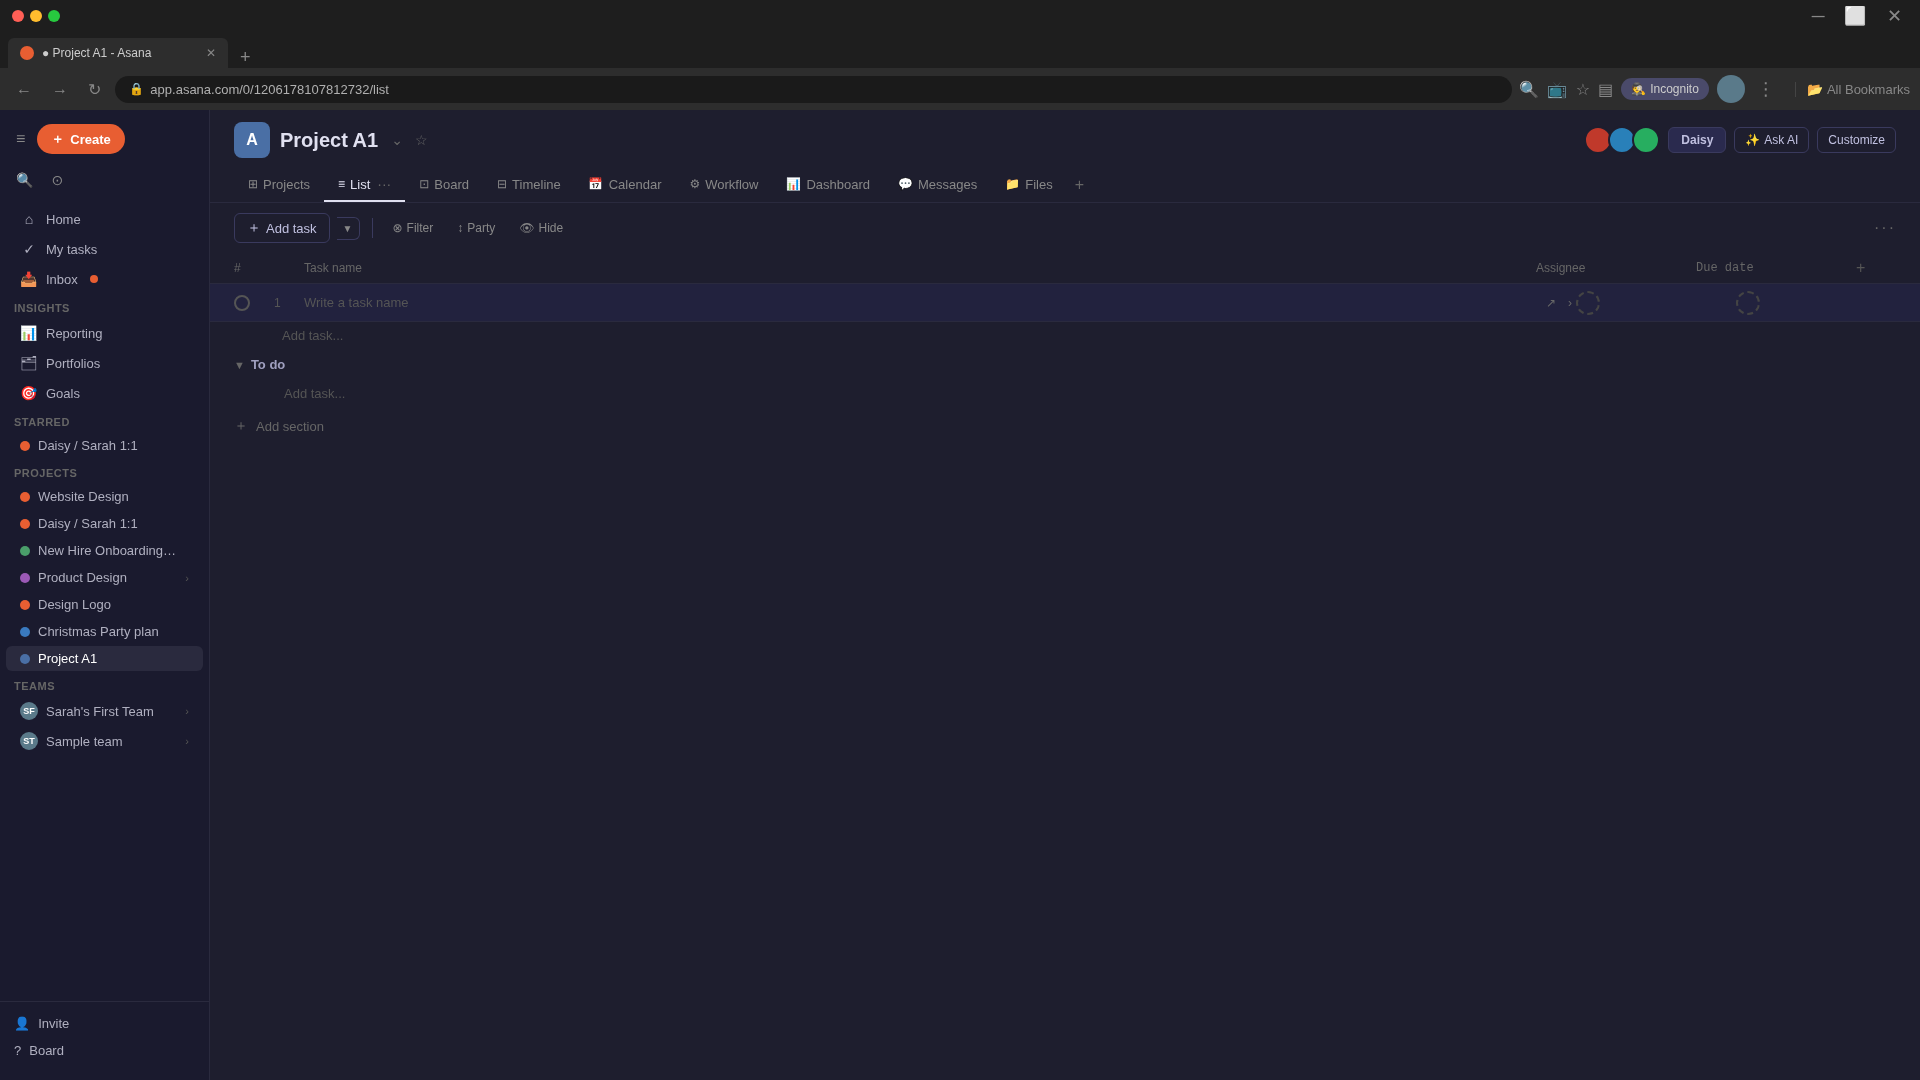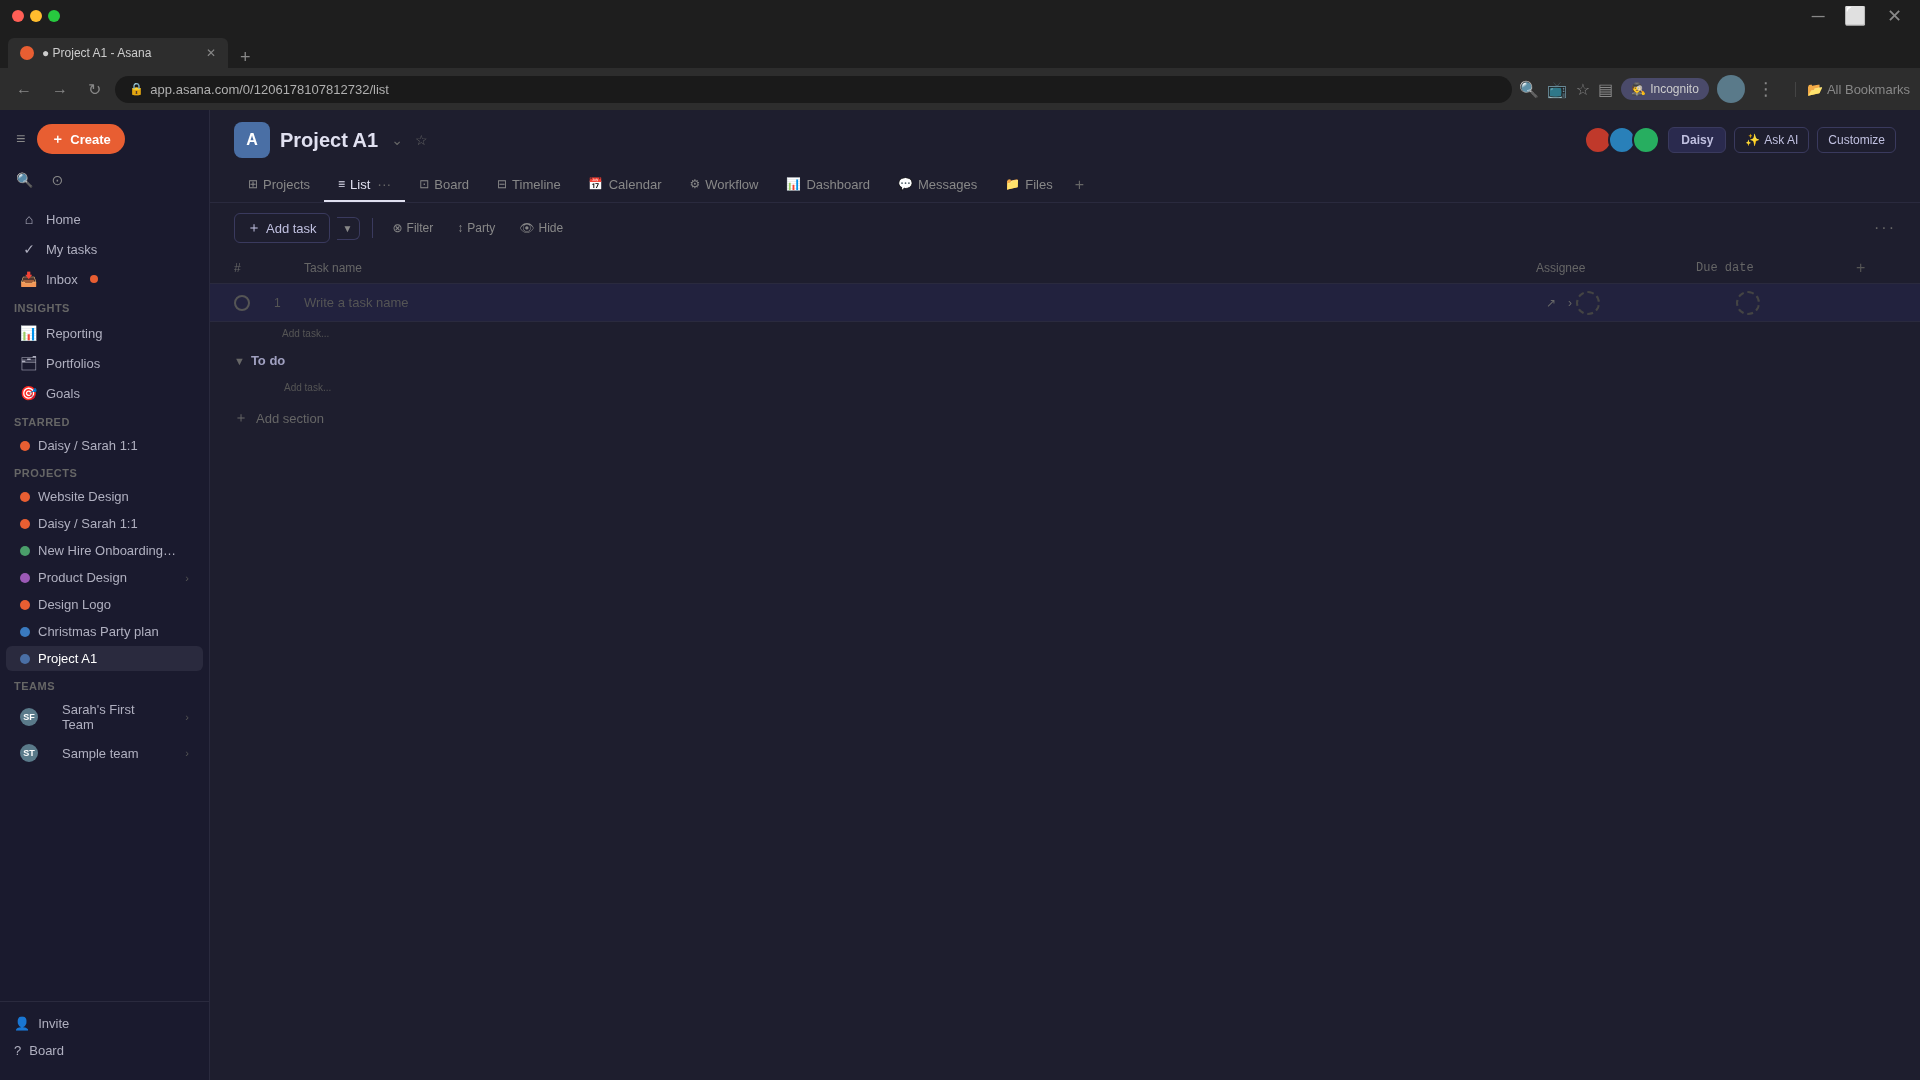--- a/index.html
+++ b/index.html
@@ -29,21 +29,21 @@
     .sidebar-nav-item { display: flex; align-items: center; gap: 8px; padding: 6px 14px; color: #b0b0c0; cursor: pointer; border-radius: 6px; margin: 1px 6px; font-size: 13px; }
     .sidebar-nav-item .nav-icon { font-size: 14px; width: 18px; text-align: center; }
 
     .sidebar-section-title { padding: 8px 14px 4px; font-size: 11px; font-weight: 700; color: #666; text-transform: uppercase; letter-spacing: 0.5px; }
 
     .sidebar-project-item { display: flex; align-items: center; gap: 8px; padding: 5px 14px; color: #b0b0c0; cursor: pointer; border-radius: 6px; margin: 1px 6px; font-size: 13px; }
     .sidebar-project-item.active { background: #2a2a3e; color: #fff; }
     .project-dot { width: 10px; height: 10px; border-radius: 50%; flex-shrink: 0; }
     .project-arrow { margin-left: auto; color: #555; font-size: 11px; }
 
-    .sidebar-team-item { display: flex; align-items: center; gap: 24px; padding: 5px 14px; color: #b0b0c0; cursor: pointer; border-radius: 6px; margin: 1px 6px; font-size: 13px; }
+    .sidebar-team-item { display: flex; align-items: center; gap: 8px; padding: 5px 14px; color: #b0b0c0; cursor: pointer; border-radius: 6px; margin: 1px 6px; font-size: 13px; }
     .team-avatar { width: 18px; height: 18px; border-radius: 50%; background: #5a7a8a; display: flex; align-items: center; justify-content: center; font-size: 9px; color: white; font-weight: bold; flex-shrink: 0; }
     .team-arrow { margin-left: auto; color: #555; font-size: 11px; }
 
     .sidebar-bottom { margin-top: auto; border-top: 1px solid #2a2a3e; padding: 8px 0; }
     .sidebar-bottom-item { display: flex; align-items: center; gap: 8px; padding: 6px 14px; color: #b0b0c0; cursor: pointer; font-size: 13px; }
 
     
     .main-content { flex: 1; display: flex; flex-direction: column; background: #1e1e2e; overflow: hidden; }
 
     
@@ -97,21 +97,21 @@
     .task-action-btn { background: none; border: none; color: #666; cursor: pointer; font-size: 12px; padding: 2px 4px; }
     .task-assignee-cell { width: 160px; display: flex; align-items: center; }
     .assignee-placeholder { width: 24px; height: 24px; border-radius: 50%; border: 2px dashed #444; cursor: pointer; }
     .task-due-cell { width: 160px; display: flex; align-items: center; }
     .due-placeholder { width: 24px; height: 24px; border-radius: 50%; border: 2px dashed #444; cursor: pointer; }
 
     
     .section-header { display: flex; align-items: center; padding: 8px 24px; color: #a0a0c0; font-weight: 600; font-size: 13px; cursor: pointer; }
     .section-chevron { margin-right: 6px; font-size: 11px; color: #666; }
 
-    .add-task-row { display: flex; align-items: center; padding: 6px 24px; color: #555; font-size: 10px; cursor: pointer; }
+    .add-task-row { display: flex; align-items: center; padding: 6px 24px; color: #555; font-size: 13px; cursor: pointer; }
     .add-task-plus { margin-right: 8px; font-size: 14px; width: 40px; text-align: center; }
 
     
     .add-section-row { display: flex; align-items: center; padding: 10px 24px; color: #666; font-size: 13px; cursor: pointer; }
     .add-section-plus { margin-right: 8px; font-size: 14px; }
 
     
     ::-webkit-scrollbar { width: 6px; }
     ::-webkit-scrollbar-track { background: transparent; }
     ::-webkit-scrollbar-thumb { background: #3a3a5e; border-radius: 3px; }

